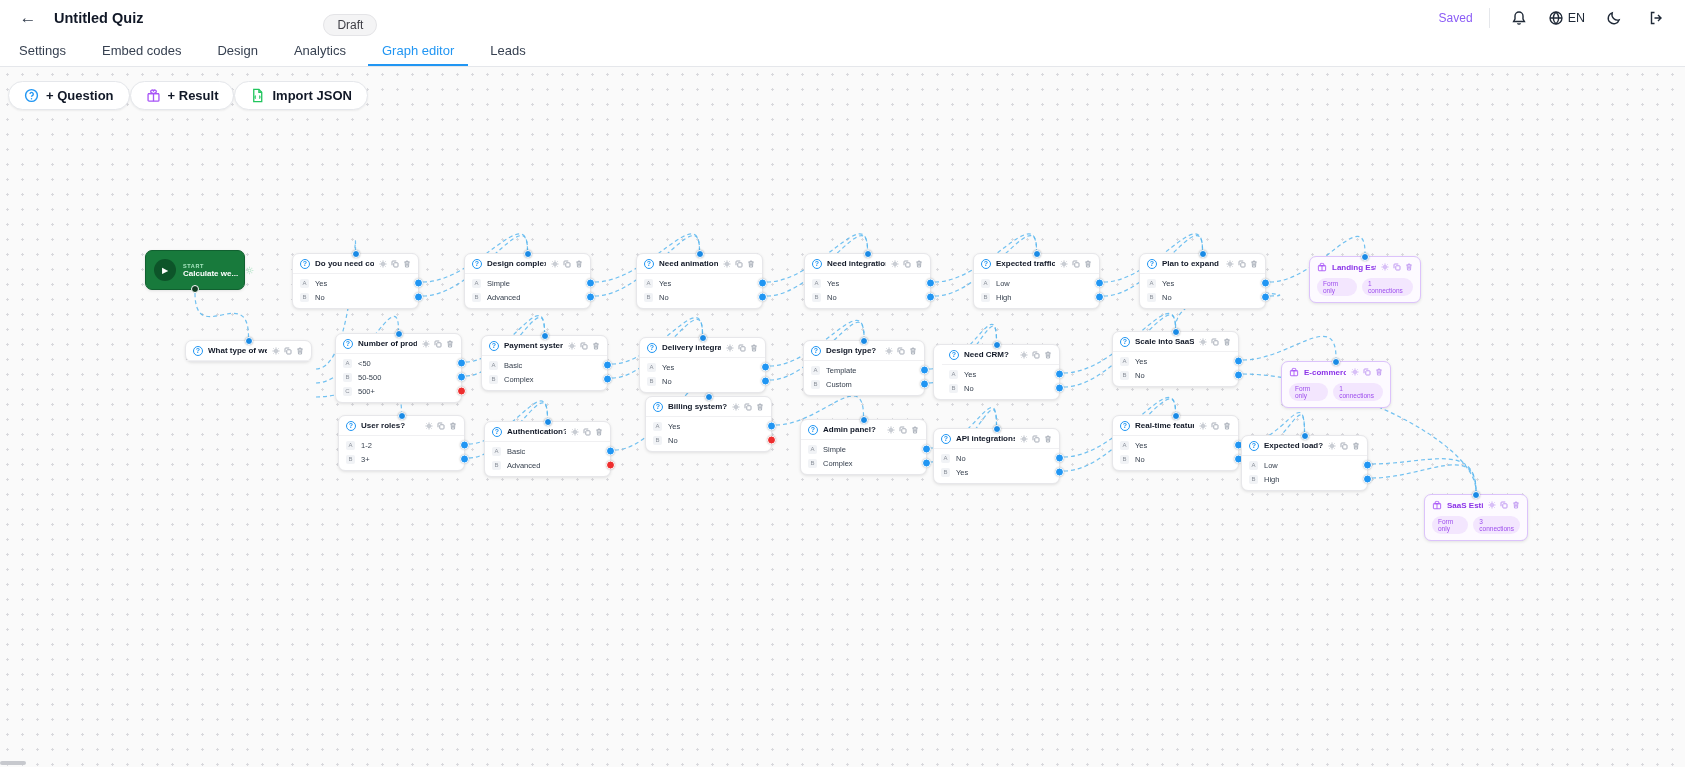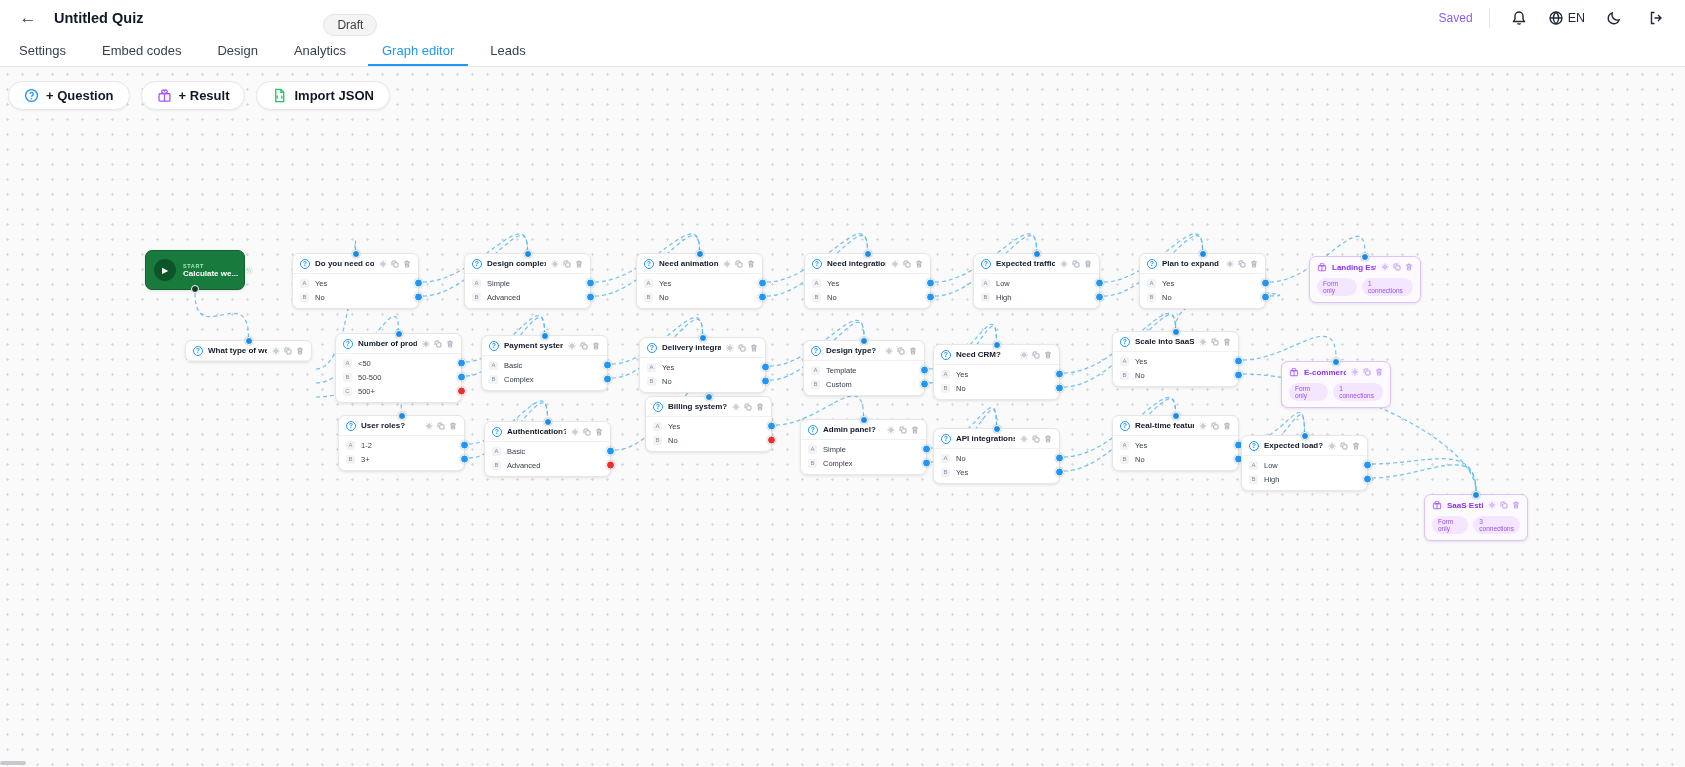--- a/index.html
+++ b/index.html
@@ -28,21 +28,21 @@
   .tab.active { color:#2196f3; border-bottom-color:#2196f3; }
 
   
   .canvas { position:relative; width:1685px; height:700px; background:#fafafa;
     background-image:radial-gradient(circle, #d9d9dd 1.1px, transparent 1.1px);
     background-size:15px 15px; overflow:hidden; }
   #edges { position:absolute; left:0; top:0; width:1685px; height:700px; pointer-events:none; }
   #edges path { pointer-events:stroke; }
 
   
-  .canvas-toolbar { position:absolute; left:8px; top:14px; display:flex; gap:11px; z-index:5; }
+  .canvas-toolbar { position:absolute; left:8px; top:14px; display:flex; z-index:5; }
   .pill-btn { display:flex; align-items:center; gap:7px; background:#fff; border:1px solid #e5e7eb;
     border-radius:999px; padding:6px 15px; font-size:13px; font-weight:bold; color:#111827;
     box-shadow:0 1px 2px rgba(0,0,0,.06); cursor:pointer; }
   .pill-btn svg { width:15px; height:15px; display:block; }
 
   
   .legend { position:absolute; right:20px; top:17px; width:152px; background:#fff;
     border:1px solid #e8e8ec; border-radius:10px; box-shadow:0 1px 3px rgba(0,0,0,.06);
     padding:9px 12px; z-index:5; }
   .legend-row { display:flex; align-items:center; gap:7px; font-size:12px; color:#111827;
@@ -676,21 +676,21 @@
           <span class="ans-label">Template</span>
           <span class="ans-handle"></span>
         </div>
         <div class="answer">
           <span class="ans-key">B</span>
           <span class="ans-label">Custom</span>
           <span class="ans-handle"></span>
         </div>
       </div>
     </div>
-    <div class="node q-node" style="left: 933px; top: 277px; width: 127px;">
+    <div class="node q-node" style="left: 933px; top: 277px; width: 127px; padding-left: 8px;">
       <span class="in-handle"></span>
       <div class="q-header">
         <span class="q-mark">?</span>
         <span class="q-title">Need CRM?</span>
         <span class="node-actions">
           <span>
             <svg viewBox="0 0 16 16" fill="none" stroke="currentColor" stroke-width="1.8">
               <circle cx="8" cy="8" r="2.6"></circle>
               <path d="M8 1.2v2.2M8 12.6v2.2M1.2 8h2.2M12.6 8h2.2M3.2 3.2l1.5 1.5M11.3 11.3l1.5 1.5M12.8 3.2l-1.5 1.5M3.2 12.8l1.5-1.5"></path>
             </svg>

